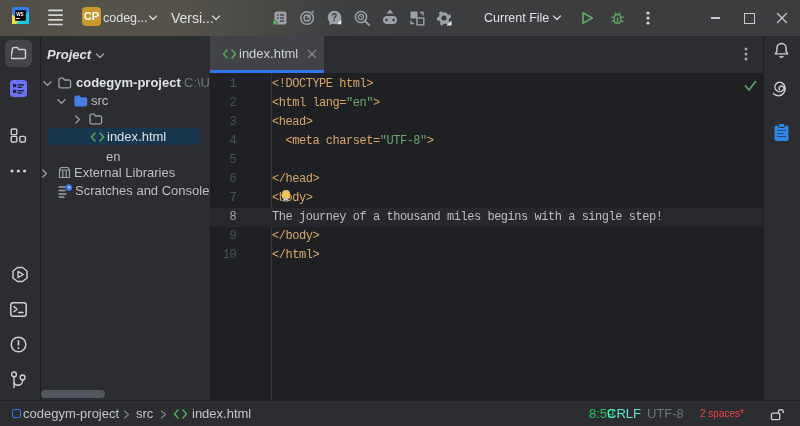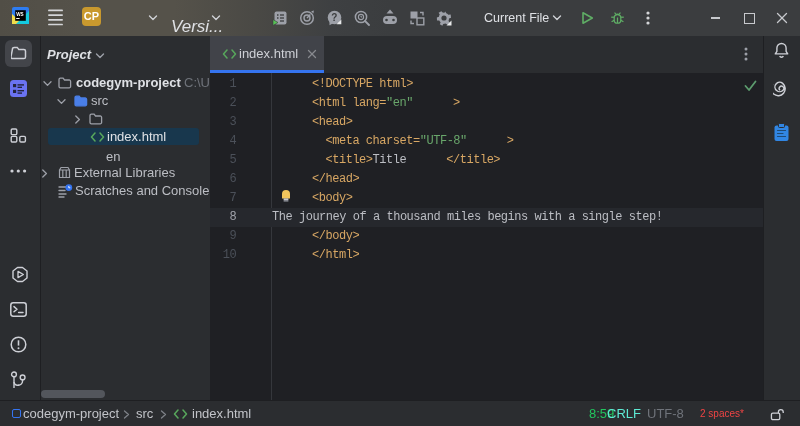--- a/index.html
+++ b/index.html
@@ -15,21 +15,21 @@
   #tabbar{left:210px;top:36px;width:553px;height:37px;background:#2b2d30;}
   #stripeR{left:763px;top:36px;width:37px;height:364px;background:#2b2d30;border-left:1px solid #1e1f22;box-sizing:border-box;}
   #editor{left:210px;top:73px;width:553px;height:327px;background:#1f2024;}
   #status{left:0;top:400px;width:800px;height:26px;background:#2b2d30;border-top:1px solid #1e1f22;box-sizing:border-box;}
   
   #tab{left:0;top:0;width:114px;height:37px;background:#414349;}
   #tabu{left:0;top:34px;width:114px;height:3px;background:#3574f0;}
   
   .ln{position:absolute;left:0;width:26px;text-align:right;font-family:"Liberation Mono",monospace;font-size:12px;line-height:19px;color:#4b5059;letter-spacing:-0.6px;}
   .cl{position:absolute;left:62px;font-family:"Liberation Mono",monospace;font-size:12px;line-height:19px;letter-spacing:-0.47px;white-space:pre;color:#bcbec4;}
-  .tg{color:#d8a764;margin-left:40px;}
+  .tg{color:#d8a764;}
   .st{color:#69a66b;}
   
   .row{position:absolute;left:0;width:169px;height:18px;font-size:13px;line-height:18px;color:#bcbec4;white-space:nowrap;}
   
   .sb{position:absolute;top:0;height:25px;line-height:25px;font-size:13px;color:#b4b8bf;white-space:nowrap;}
 </style>
 </head>
 <body>
 <div class="abs" id="title">
 
@@ -56,24 +56,25 @@
   <svg class="abs" style="left:48px;top:9px" width="15" height="17" viewBox="0 0 15 17">
     <g stroke="#d4d5d8" stroke-width="1.7" stroke-linecap="round">
       <line x1="0.9" y1="1.4" x2="14.1" y2="1.4"></line>
       <line x1="0.9" y1="6.1" x2="14.1" y2="6.1"></line>
       <line x1="0.9" y1="10.8" x2="14.1" y2="10.8"></line>
       <line x1="0.9" y1="15.5" x2="14.1" y2="15.5"></line>
     </g>
   </svg>
 
   <div class="abs" style="left:82px;top:7px;width:19px;height:19px;border-radius:4px;background:#c9992e;color:#fff;font-weight:bold;font-size:11px;line-height:19px;text-align:center;">CP</div>
+  <div class="abs ttxt" style="left:103px;top:0;font-size:12.5px;">codeg...</div>
   <svg class="abs" style="left:148px;top:15px" width="10" height="6" viewBox="0 0 10 6">
       <polyline points="1.5,1 5,4.5 8.5,1" fill="none" stroke="#cfd1d5" stroke-width="1.4" stroke-linecap="round" stroke-linejoin="round"></polyline>
     </svg>
-  <div class="abs ttxt" style="left:171px;top:9px;font-size:17px;font-style:italic;">Versi...</div>
+  <div class="abs ttxt" style="left:171px;top:0;font-size:14px;">Versi...</div>
   <svg class="abs" style="left:211px;top:15px" width="10" height="6" viewBox="0 0 10 6">
       <polyline points="1.5,1 5,4.5 8.5,1" fill="none" stroke="#cfd1d5" stroke-width="1.4" stroke-linecap="round" stroke-linejoin="round"></polyline>
     </svg>
 
   <svg class="abs" style="left:272px;top:10px" width="16" height="16" viewBox="0 0 16 16">
     <rect x="2.5" y="1.5" width="12" height="13" rx="2" fill="#9da0a8"></rect>
     <g stroke="#3b3d3f" stroke-width="1.3">
         <line x1="5" y1="5" x2="6.5" y2="5"></line>
         <line x1="8" y1="5" x2="12" y2="5"></line>
         <line x1="5" y1="8" x2="6.5" y2="8"></line>
@@ -337,21 +338,20 @@
   <div class="ln" style="top:78px;">5</div>
   <div class="ln" style="top:97px;">6</div>
   <div class="ln" style="top:116px;">7</div>
   <div class="ln" style="top:135px;color:#a1a3ab;">8</div>
   <div class="ln" style="top:154px;">9</div>
   <div class="ln" style="top:173px;">10</div>
   <div class="cl" style="top:2px;"><span class="tg">&lt;!DOCTYPE html&gt;</span></div>
   <div class="cl" style="top:21px;"><span class="tg">&lt;html lang=</span><span class="st">"en"</span><span class="tg">&gt;</span></div>
   <div class="cl" style="top:40px;"><span class="tg">&lt;head&gt;</span></div>
   <div class="cl" style="top:59px;">  <span class="tg">&lt;meta charset=</span><span class="st">"UTF-8"</span><span class="tg">&gt;</span></div>
-  <div class="cl" style="top:78px;">  <span class="tg">&lt;title&gt;</span>Title<span class="tg">&lt;/title&gt;</span></div>
   <div class="cl" style="top:97px;text-align:center;"><span class="tg">&lt;/head&gt;</span></div>
   <div class="cl" style="top:116px;"><span class="tg">&lt;body&gt;</span></div>
   <div class="cl" style="top:135px;">The journey of a thousand miles begins with a single step!</div>
   <div class="cl" style="top:154px;"><span class="tg">&lt;/body&gt;</span></div>
   <div class="cl" style="top:173px;"><span class="tg">&lt;/html&gt;</span></div>
 
   <svg class="abs" style="left:71px;top:116px" width="10" height="14" viewBox="0 0 10 14">
     <path d="M1 5 a4 4 0 0 1 8 0 v4.5 h-8 Z" fill="#f2c55c"></path>
     <rect x="2.6" y="9.5" width="4.8" height="1.4" fill="#d9dadd"></rect>
     <rect x="2.6" y="11.2" width="4.8" height="1.3" fill="#9da0a8"></rect>

